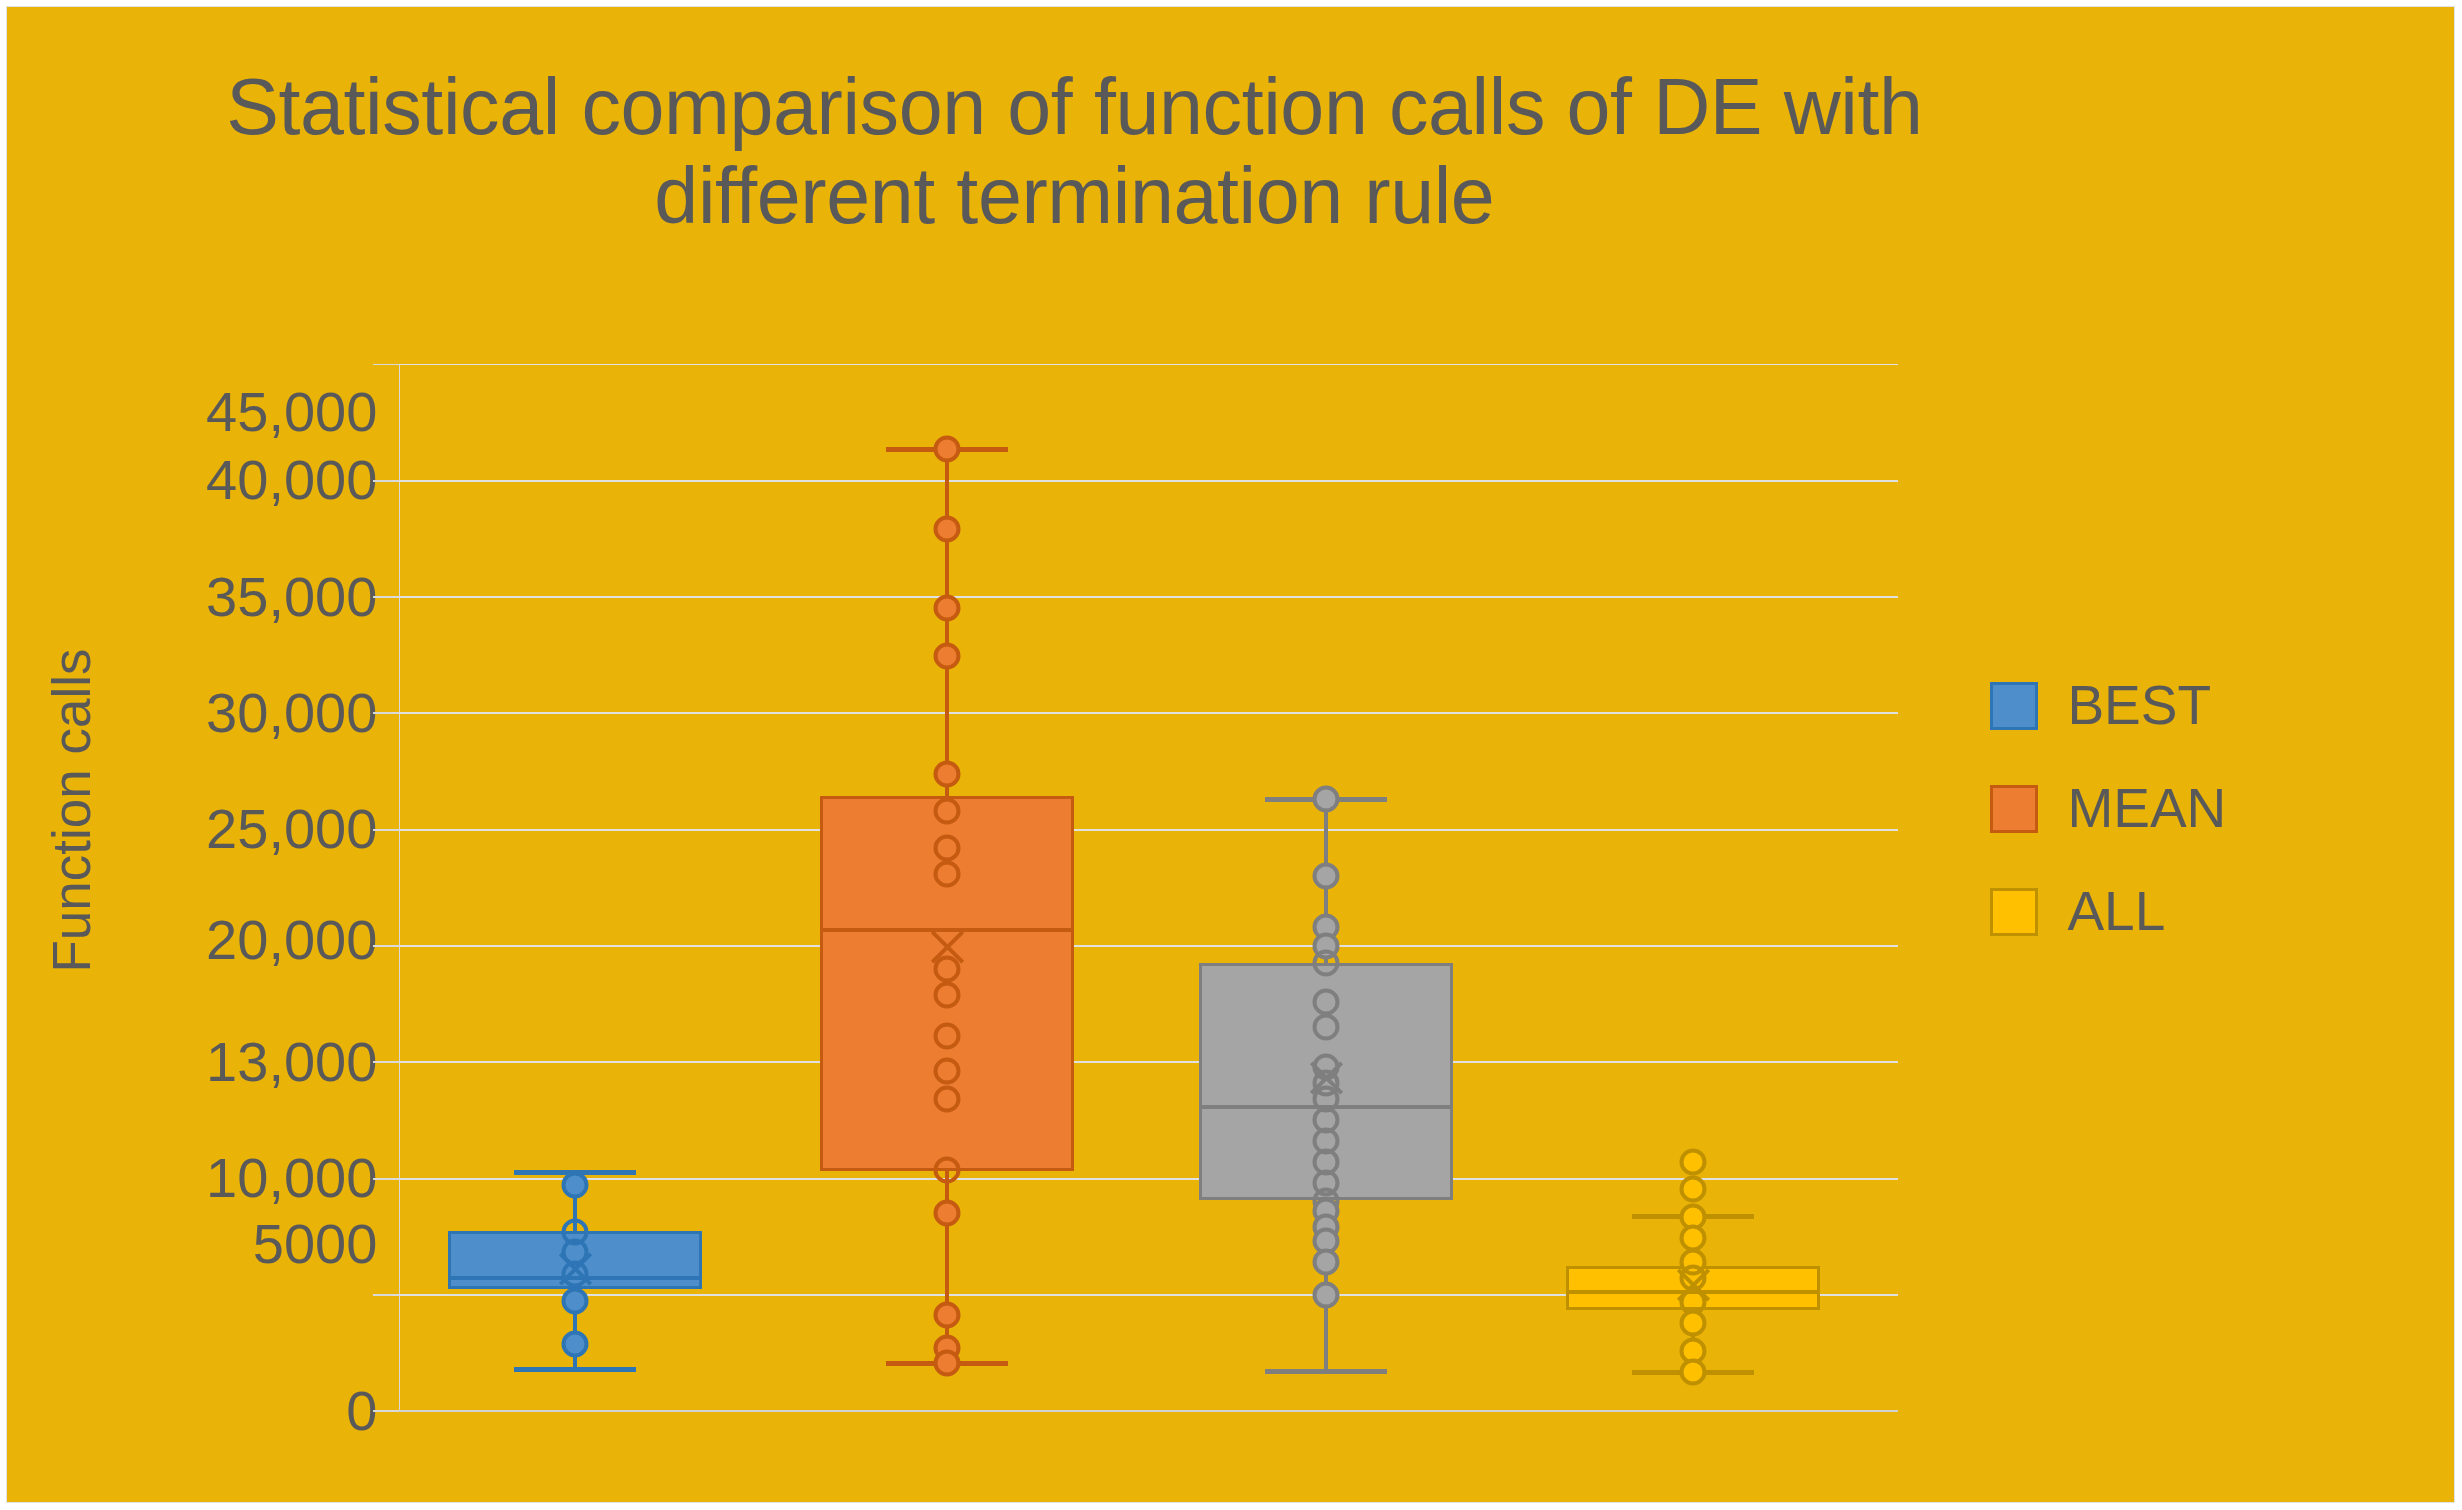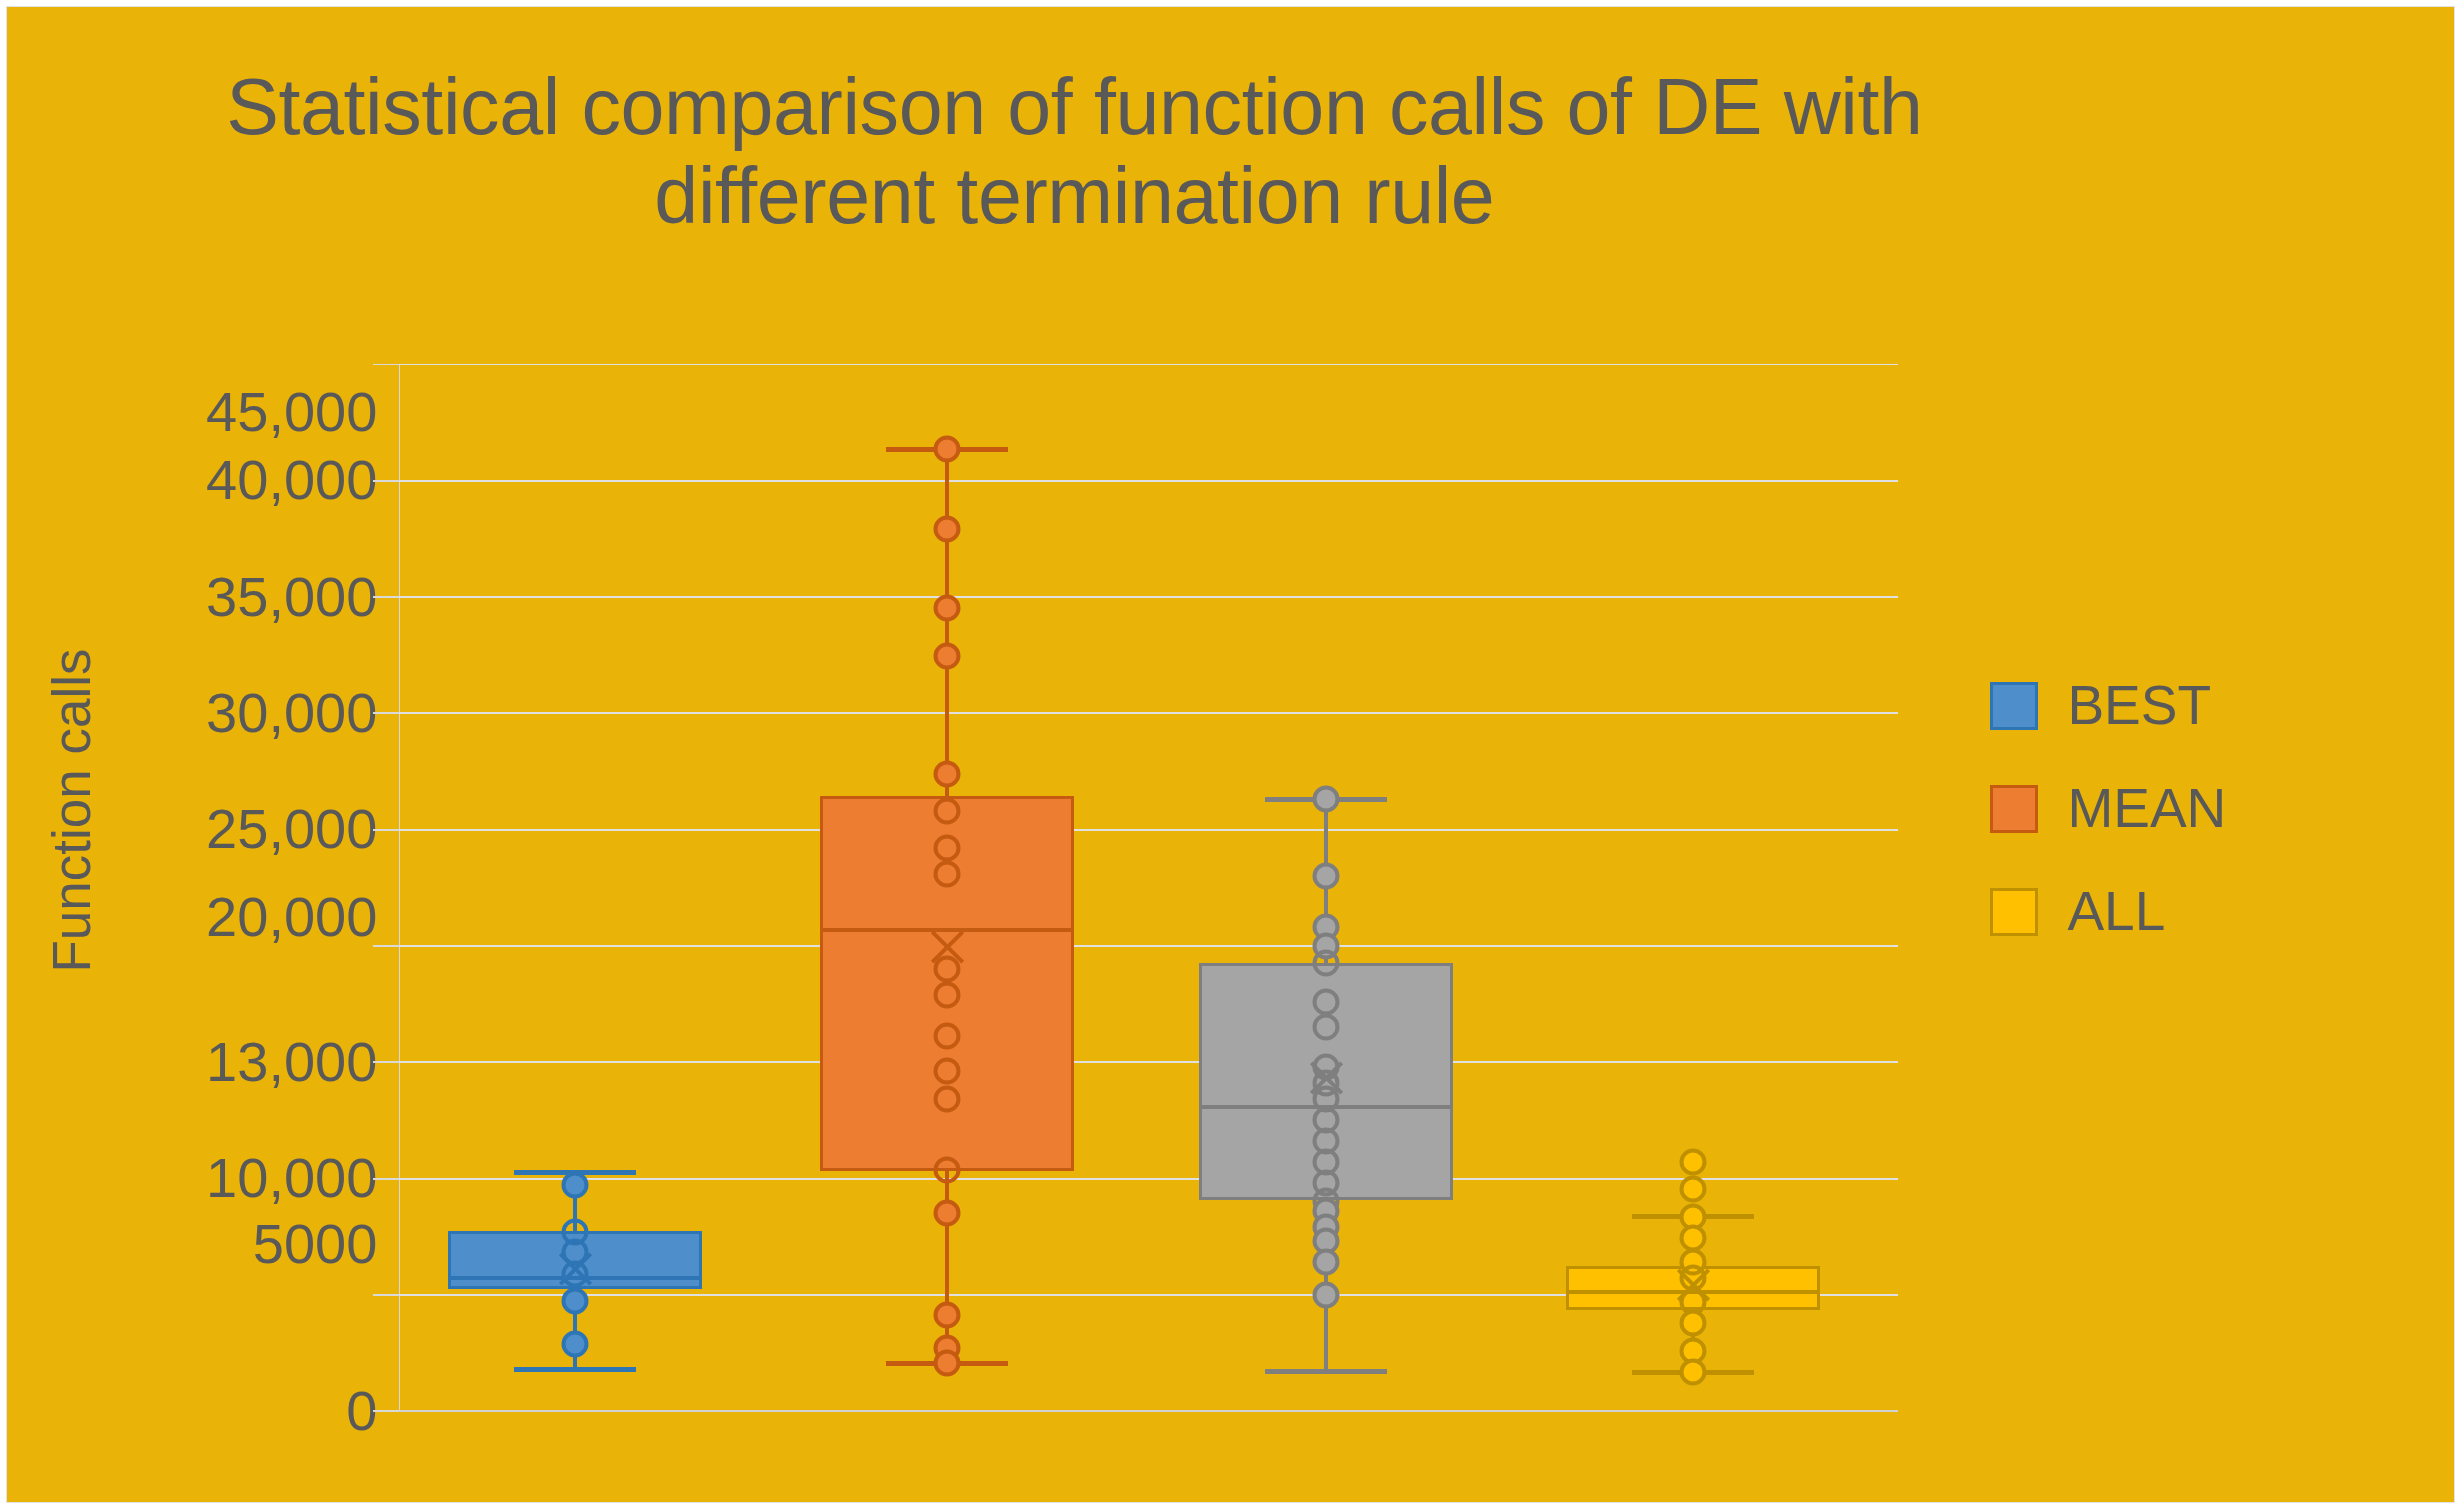--- a/index.html
+++ b/index.html
@@ -45,21 +45,21 @@
     </div>
 
     <div class="axis-title">Function calls</div>
 
     <div class="ylabels" id="ylabels">
         <div class="ylabel" style="top: 0px; margin-top: 48px;">45,000</div>
         <div class="ylabel" style="top: 116px;">40,000</div>
         <div class="ylabel" style="top: 233px;">35,000</div>
         <div class="ylabel" style="top: 349px;">30,000</div>
         <div class="ylabel" style="top: 465px;">25,000</div>
-        <div class="ylabel" style="top: 553px;">20,000</div>
+        <div class="ylabel" style="top: 576px;">20,000</div>
         <div class="ylabel" style="top: 698px;">13,000</div>
         <div class="ylabel" style="top: 814px;">10,000</div>
         <div class="ylabel" style="top: 880px;">5000</div>
         <div class="ylabel" style="top: 1047px;">0</div>
       </div>
     <div class="yticks" id="yticks">
         <div class="ytick" style="top: -0.8px;"></div>
         <div class="ytick" style="top: 116px;"></div>
         <div class="ytick" style="top: 232px;"></div>
         <div class="ytick" style="top: 348px;"></div>

